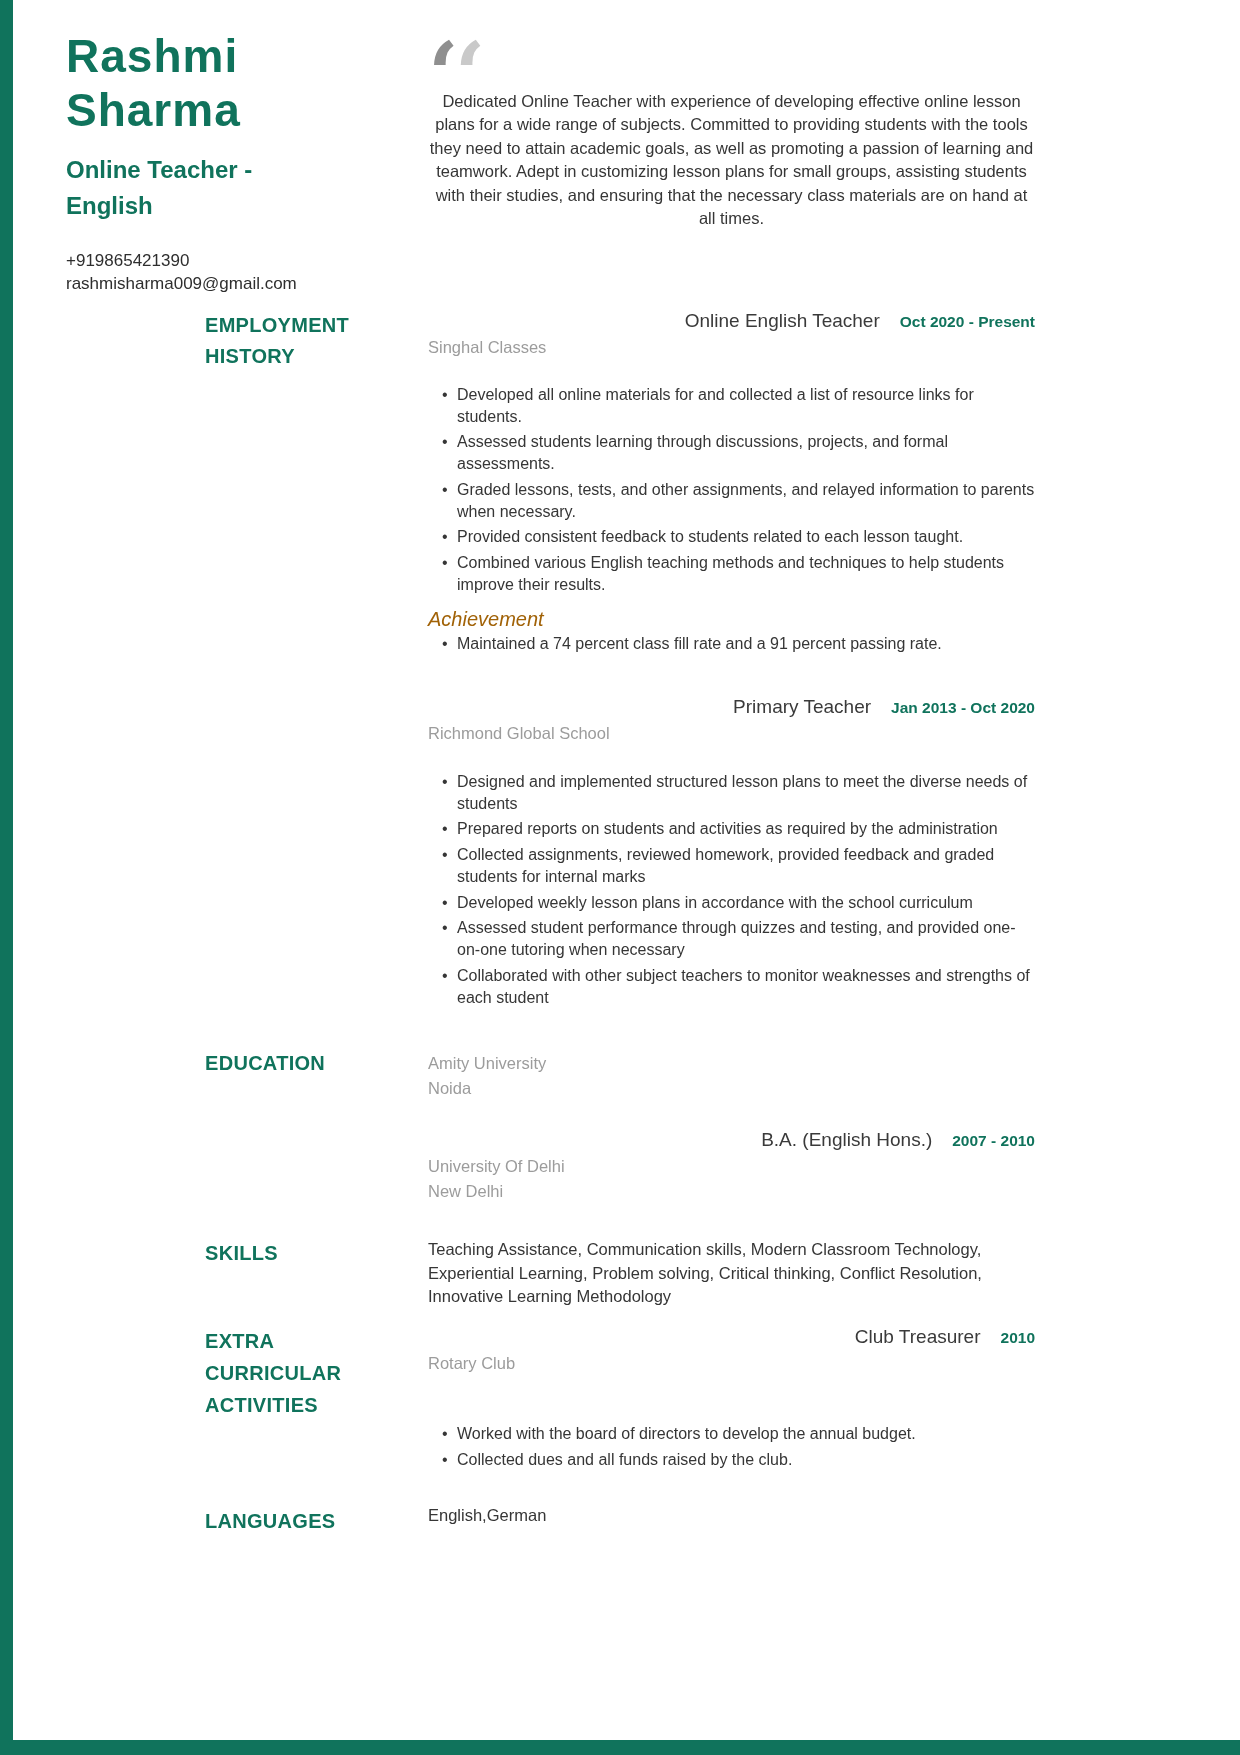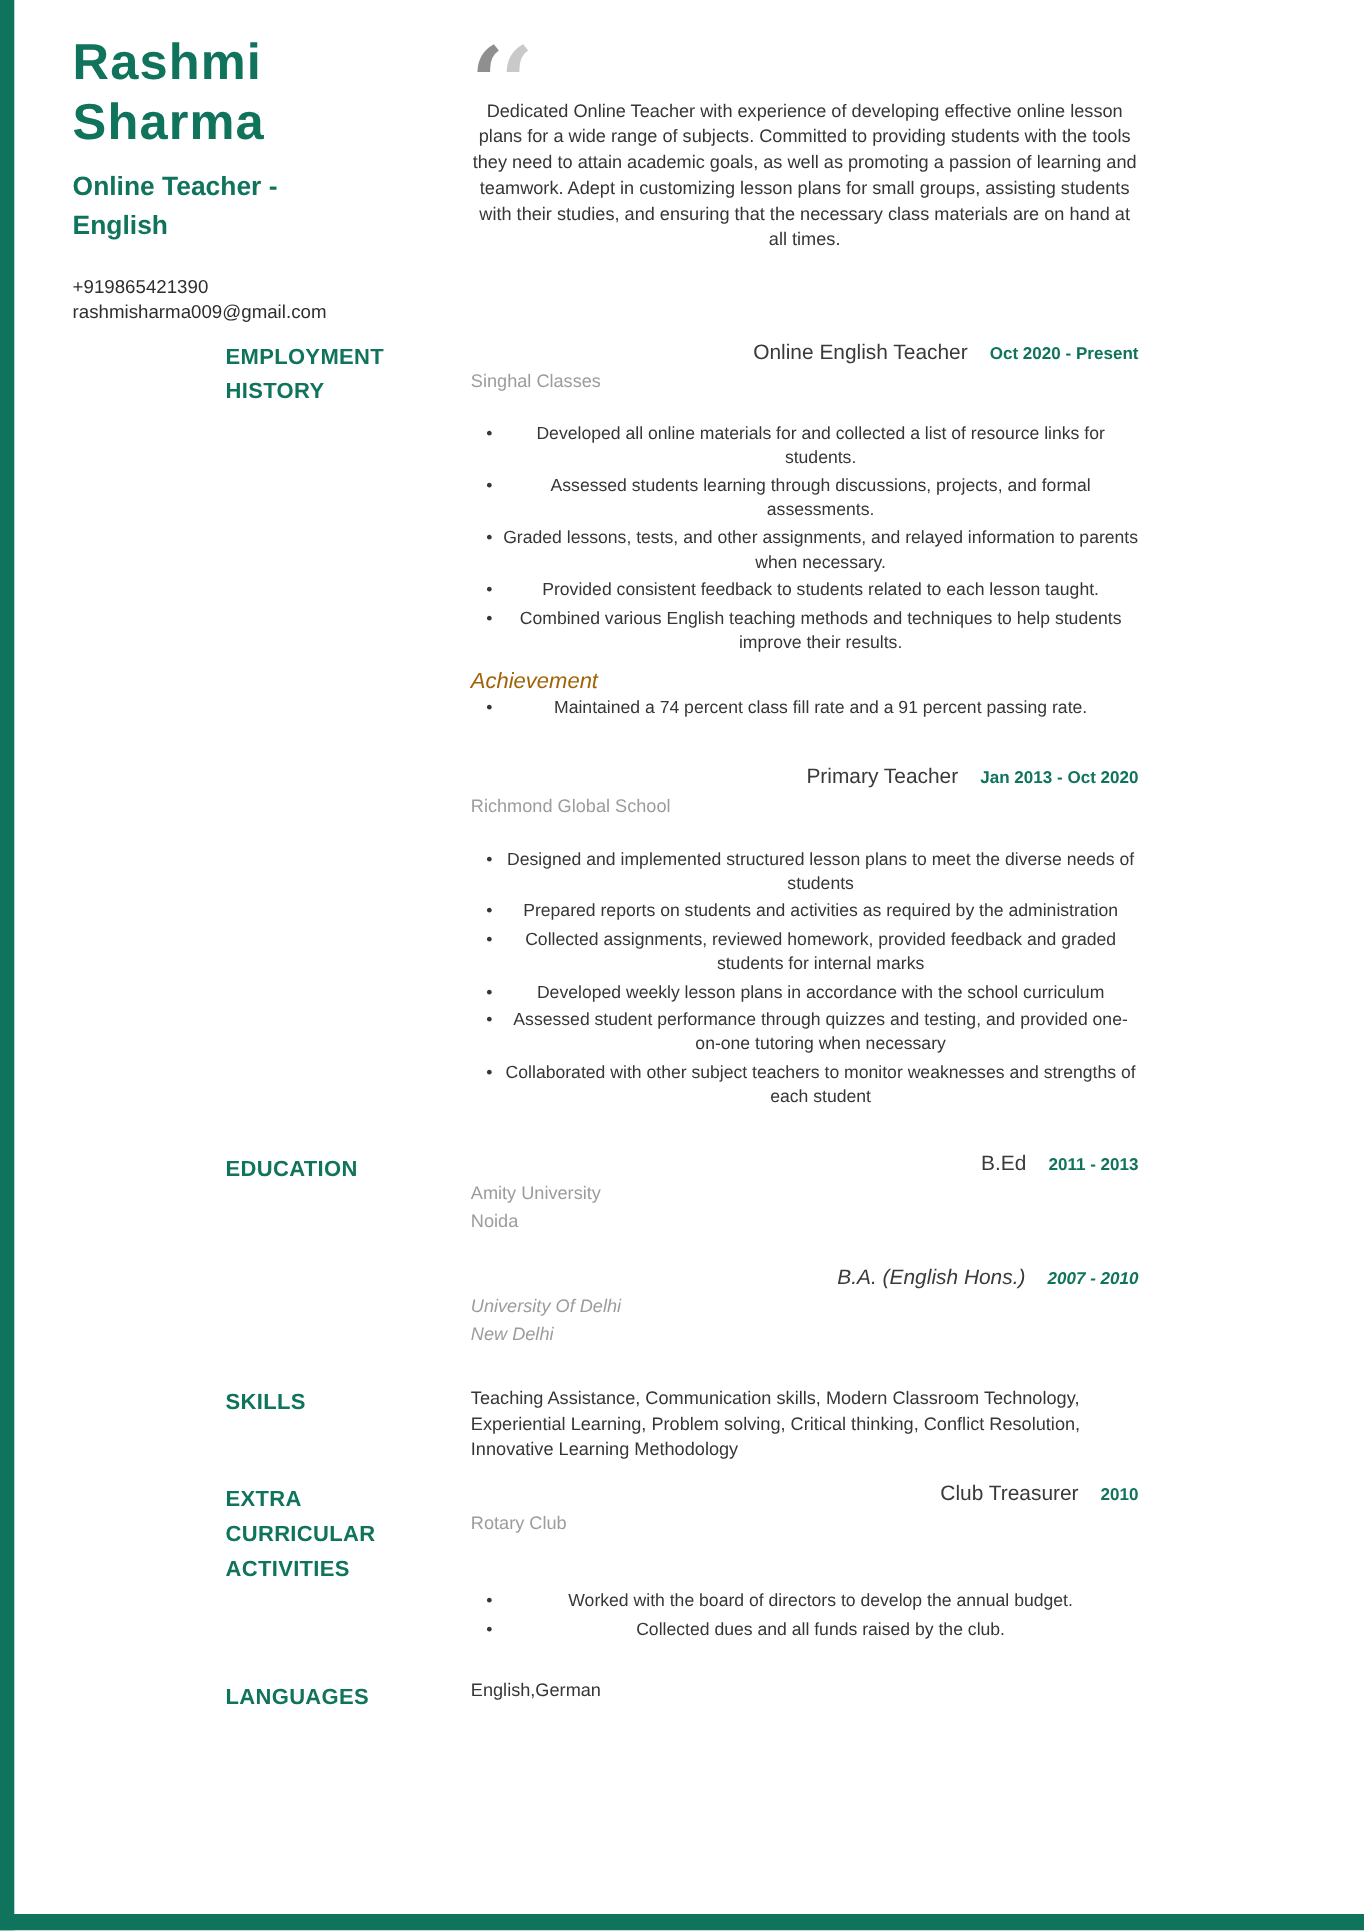--- a/index.html
+++ b/index.html
@@ -47,29 +47,29 @@
   .sec-extra{margin-top:18px;}
   .sec-languages{margin-top:32px;}
 
   
   .entry-head{display:flex;justify-content:flex-end;align-items:baseline;}
   .entry-title{font-size:19px;color:#3a3a3a;}
   .entry-dates{color:var(--accent);font-weight:bold;font-size:15.5px;white-space:nowrap;padding-left:20px;}
   .entry-org{color:var(--subtitle);font-size:16.5px;margin-top:5px;line-height:1.3;}
   .entry-city{color:var(--subtitle);font-size:16.5px;margin-top:3px;line-height:1.3;}
 
-  ul.bullets{list-style:none;margin-top:26px;text-align:center;}
+  ul.bullets{list-style:none;margin-top:26px;}
   ul.bullets.tight{margin-top:2px;}
   ul.bullets.spaced{margin-top:48px;}
   ul.bullets li{position:relative;padding-left:29px;font-size:16px;line-height:1.36;color:var(--text);margin-bottom:4px;}
   ul.bullets li::before{content:"\2022";position:absolute;left:14px;color:var(--text);}
 
   .achievement-label{font-weight:normal;font-style:italic;font-size:20px;margin-top:12px;color:#a16207;}
   .job + .job{margin-top:42px;}
-  .edu-entry + .edu-entry{margin-top:30px;font-style:italic;}
+  .edu-entry + .edu-entry{margin-top:30px;}
 
   .skills-text{font-size:16.5px;line-height:1.42;color:var(--text);}
   .languages-text{font-size:16.5px;color:var(--text);}
 </style>
 </head>
 <body>
 
 <div class="page">
   <div class="accent-left"></div>
 
@@ -134,24 +134,20 @@
       </div>
     </section>
 
     <section class="row sec-education">
       <div class="label-col">
         <h3>EDUCATION</h3>
       </div>
       <div class="content-col">
 
         <article class="edu-entry">
-          <div class="entry-head">
-            <div class="entry-title">B.Ed</div>
-            <div class="entry-dates">2011 - 2013</div>
-          </div>
           <div class="entry-org">Amity University</div>
           <div class="entry-city">Noida</div>
         </article>
 
         <article class="edu-entry">
           <div class="entry-head">
             <div class="entry-title">B.A. (English Hons.)</div>
             <div class="entry-dates">2007 - 2010</div>
           </div>
           <div class="entry-org">University Of Delhi</div>

